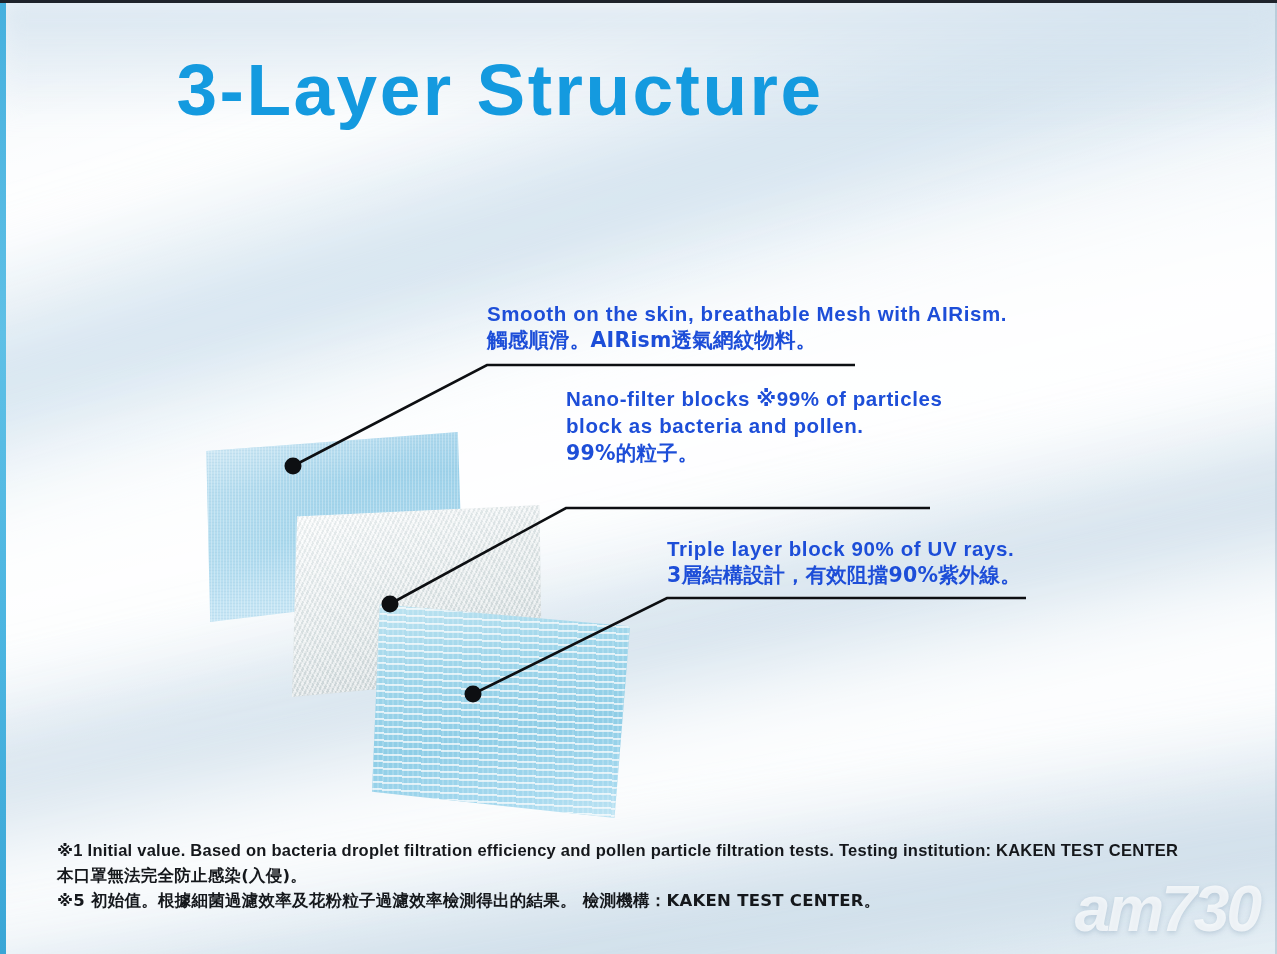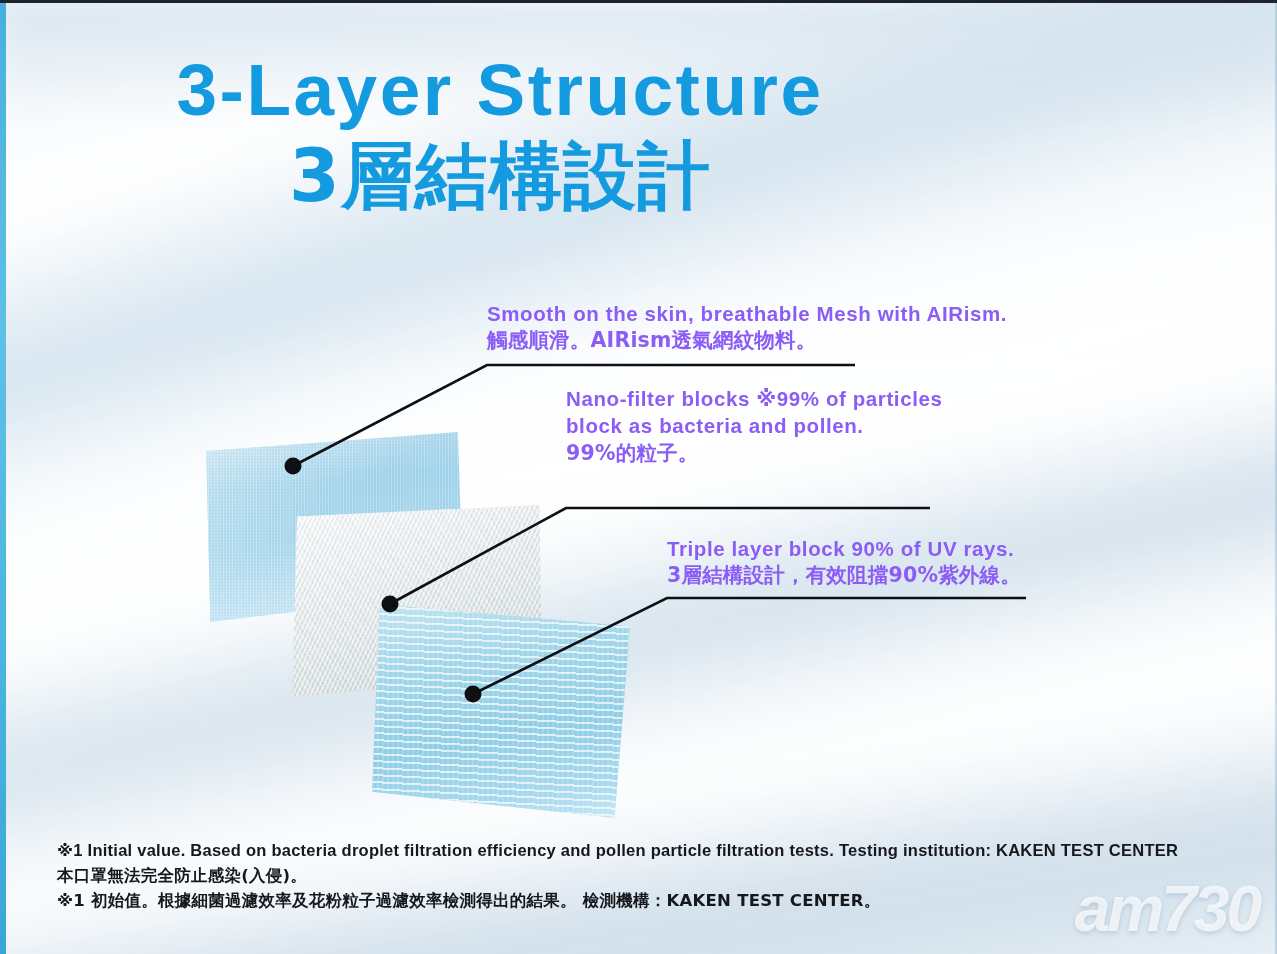--- a/index.html
+++ b/index.html
@@ -204,21 +204,21 @@
   
   .leaders {
     position: absolute;
     inset: 0;
     pointer-events: none;
   }
 
   
   .callout {
     position: absolute;
-    color: #8b5cf6;
+    color: #1d4ed8;
     line-height: 1.33;
     white-space: nowrap;
   }
   .callout .ln-en {
     font-size: 20.5px;
     font-weight: bold;
     letter-spacing: 0.6px;
   }
   .callout .ln-zh {
     font-size: 20.5px;
@@ -272,21 +272,20 @@
   <div class="bg-band band1"></div>
   <div class="bg-band band2"></div>
   <div class="bg-band band3"></div>
   <div class="bg-band band4"></div>
   <div class="bg-band band5"></div>
   <div class="bg-band band6"></div>
   <div class="bg-topshade"></div>
 
   <div class="title-wrap">
     <div class="title-en">3-Layer Structure</div>
-    <div class="title-zh">3層結構設計</div>
   </div>
 
   <div class="layer layer-top"></div>
   <div class="layer layer-mid"></div>
   <div class="layer layer-bot"></div>
 
   <svg class="leaders" width="1277" height="954" viewBox="0 0 1277 954">
     <g stroke="#0d0f12" stroke-width="2.6" fill="none">
       <path d="M 293,466 L 487,365 L 855,365"></path>
       <path d="M 390,604 L 566,508 L 930,508"></path>
@@ -311,21 +310,21 @@
   </div>
 
   <div class="callout" id="callout-3">
     <div class="ln-en">Triple layer block 90% of UV rays.</div>
     <div class="ln-zh">3層結構設計，有效阻擋90%紫外線。</div>
   </div>
 
   <div class="footnotes">
     <div class="fn">※1 Initial value. Based on bacteria droplet filtration efficiency and pollen particle filtration tests. Testing institution: KAKEN TEST CENTER</div>
     <div class="fn fn-zh">本口罩無法完全防止感染(入侵)。</div>
-    <div class="fn fn-zh">※1 初始值。根據細菌過濾效率及花粉粒子過濾效率檢測得出的結果。 檢測機構：KAKEN TEST CENTER。</div>
+    <div class="fn fn-zh">※5 初始值。根據細菌過濾效率及花粉粒子過濾效率檢測得出的結果。 檢測機構：KAKEN TEST CENTER。</div>
   </div>
 
   <div class="watermark">am730</div>
 
   <div class="edge-left"></div>
   <div class="edge-right"></div>
   <div class="edge-top"></div>
 
 </div>
 

